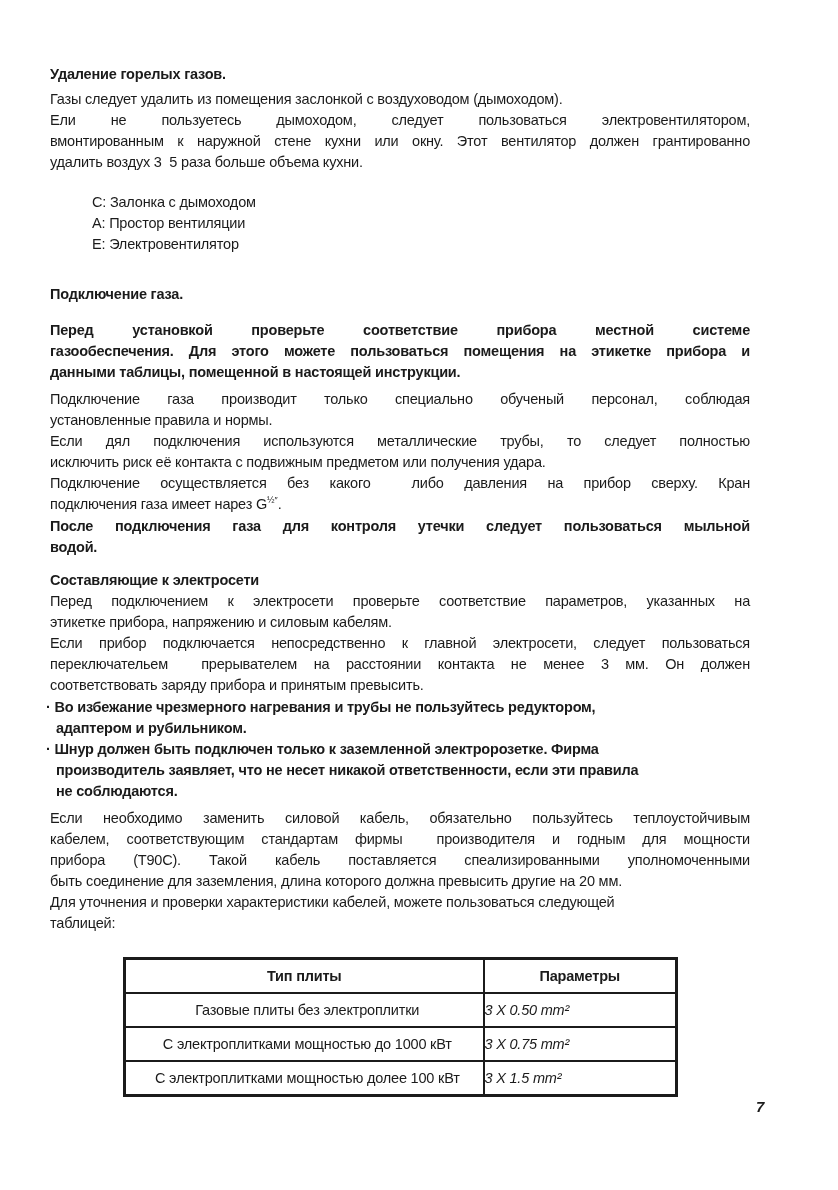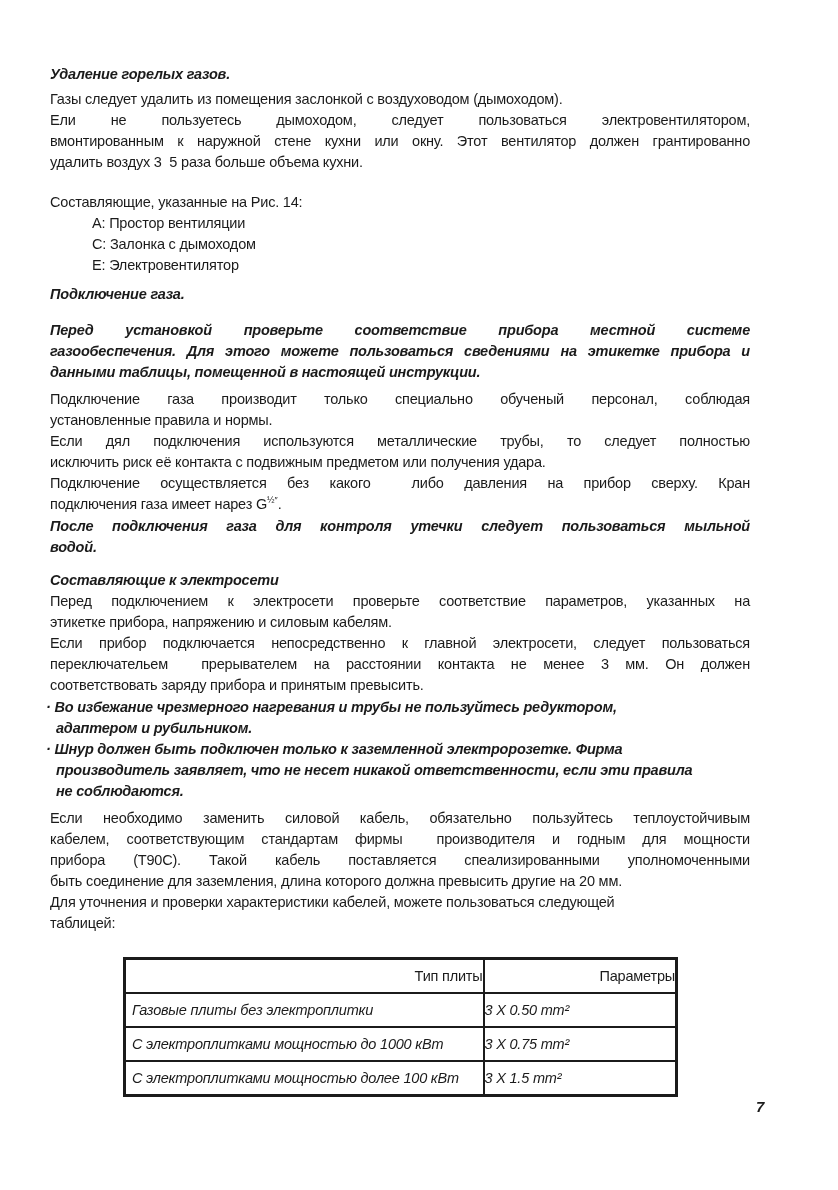--- a/index.html
+++ b/index.html
@@ -9,39 +9,39 @@
     background:#ffffff;
     font-family:"Liberation Sans","DejaVu Sans",sans-serif;
     font-size:14.5px;line-height:21px;
     color:#1b1b1b;
     letter-spacing:-0.2px;
     overflow:hidden;
   }
   .block{position:absolute;left:50px;width:700px;}
   .line{white-space:pre;}
   .line.j{white-space:pre-wrap;text-align:justify;text-align-last:justify;}
-  .b{font-weight:bold;font-style:italic;}
+  .b{font-weight:bold;}
   .ind{padding-left:42px;}
   .bullets{left:46px;width:706px;}
   .bullet-cont{padding-left:10px;}
   sup{font-size:9px;line-height:0;vertical-align:super;letter-spacing:0;}
   table.cable{
     position:absolute;top:957px;left:123px;
     border-collapse:collapse;
     border:3px solid #1b1b1b;
     table-layout:fixed;
   }
   table.cable th, table.cable td{
     border:2px solid #1b1b1b;
     height:32px;
     padding:0;
     font-size:14.5px;
   }
-  table.cable th{font-weight:normal;text-align:right;}
-  table.cable td.c1{font-style:italic;text-align:left;padding-left:6px;}
+  table.cable th{font-weight:bold;text-align:center;}
+  table.cable td.c1{text-align:center;padding-left:6px;}
   table.cable td.c2{font-style:italic;text-align:left;}
   .col-type{width:359px;}
   .col-param{width:193px;}
   .pagenum{position:absolute;top:1096px;left:756px;font-weight:bold;font-style:italic;font-size:15px;}
 </style>
 </head>
 <body>
 
 <div class="page">
 
@@ -50,33 +50,32 @@
   </div>
 
   <div class="block" style="top:89px">
     <div class="line">Газы следует удалить из помещения заслонкой с воздуховодом (дымоходом).</div>
     <div class="line j">Ели не пользуетесь дымоходом, следует пользоваться электровентилятором,</div>
     <div class="line j">вмонтированным к наружной стене кухни или окну. Этот вентилятор должен грантированно</div>
     <div class="line">удалить воздух 3  5 раза больше объема кухни.</div>
   </div>
 
   <div class="block" style="top:192px">
-    <div class="line">Составляющие, указанные на Рис. 14:</div>
+    <div class="line ind">C: Залонка с дымоходом</div>
     <div class="line ind">A: Простор вентиляции</div>
-    <div class="line ind">C: Залонка с дымоходом</div>
     <div class="line ind">E: Электровентилятор</div>
   </div>
 
   <div class="block b" style="top:284px">
     <div class="line">Подключение газа.</div>
   </div>
 
   <div class="block b" style="top:320px">
     <div class="line j">Перед установкой проверьте соответствие прибора местной системе</div>
-    <div class="line j">газообеспечения. Для этого можете пользоваться сведениями на этикетке прибора и</div>
+    <div class="line j">газообеспечения. Для этого можете пользоваться помещения на этикетке прибора и</div>
     <div class="line">данными таблицы, помещенной в настоящей инструкции.</div>
   </div>
 
   <div class="block" style="top:389px">
     <div class="line j">Подключение газа производит только специально обученый персонал, соблюдая</div>
     <div class="line">установленные правила и нормы.</div>
     <div class="line j">Если дял подключения используются металлические трубы, то следует полностью</div>
     <div class="line">исключить риск её контакта с подвижным предметом или получения удара.</div>
     <div class="line j">Подключение осуществляется без какого  либо давления на прибор сверху. Кран</div>
     <div class="line"><span>подключения газа имеет нарез G</span><sup>½″</sup><span>.</span></div>

